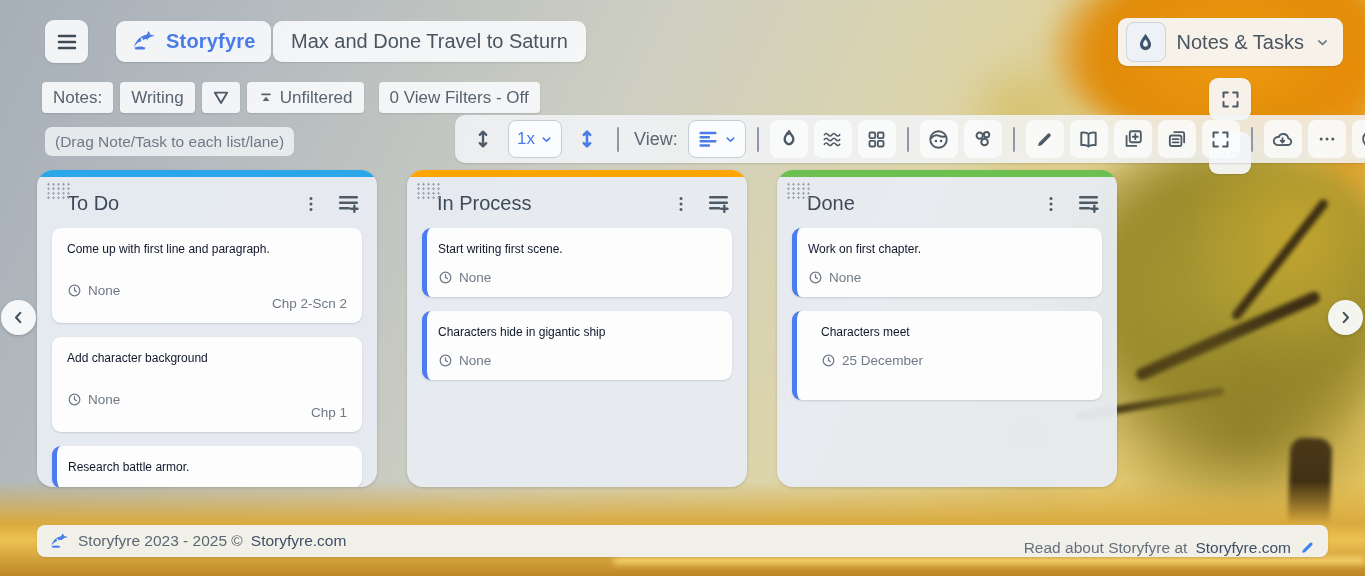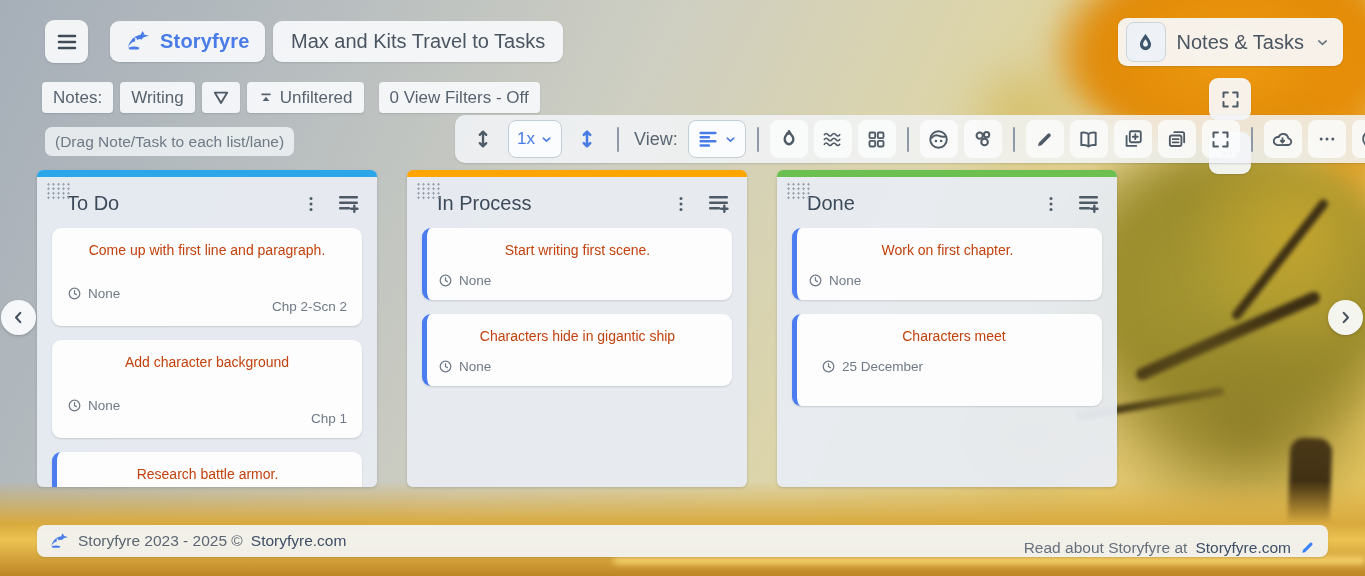--- a/index.html
+++ b/index.html
@@ -33,21 +33,21 @@
   .b2{left:1205px;top:255px;width:150px;height:9px;transform:rotate(-52deg);}
   .b3{left:1075px;top:400px;width:150px;height:8px;transform:rotate(-10deg);}
   
   .pill{background:rgba(247,249,251,.93);border-radius:9px;box-shadow:0 1px 2px rgba(30,40,55,.14);
         display:flex;align-items:center;}
   .iconbtn{justify-content:center;cursor:pointer;}
   svg{display:block;}
   .ic{stroke:#4e5a66;fill:none;stroke-width:2;stroke-linecap:round;stroke-linejoin:round;}
   
   .hamburger{position:absolute;left:45px;top:20px;width:43px;height:43px;}
-  .brand{position:absolute;left:110px;top:21px;height:41px;padding:0 15px;gap:8px;}
+  .brand{position:absolute;left:116px;top:21px;height:41px;padding:0 15px;gap:8px;}
   .brand-name{font-size:20px;font-weight:700;color:#4a7ce8;letter-spacing:.2px;}
   .board-title{position:absolute;left:273px;top:21px;height:41px;padding:0 18px;font-size:20px;color:#4a5561;}
   .top-right{position:absolute;right:22px;top:18px;display:flex;gap:12px;align-items:center;flex-direction:column;}
   .mode-pill{height:48px;padding:0 13px 0 8px;gap:11px;cursor:pointer;}
   .drop-btn{width:38px;height:38px;border:1px solid #ccd4dc;border-radius:8px;background:#eef2f6;
             display:flex;align-items:center;justify-content:center;}
   .mode-label{font-size:20px;color:#4a5561;}
   .sqbtn{width:42px;height:42px;}
   
   .filters{position:absolute;left:42px;top:82px;display:flex;gap:7px;align-items:center;}
@@ -60,33 +60,33 @@
         box-shadow:0 1px 2px rgba(30,40,55,.15);}
   .tbtn{width:38px;height:38px;border-radius:8px;background:rgba(252,253,254,.75);
         display:flex;align-items:center;justify-content:center;cursor:pointer;}
   .tsep{width:2px;height:25px;background:#8e99a5;border-radius:1px;margin:0 5px;}
   .tbox{height:36px;border:1.4px solid #c3cdd6;border-radius:8px;background:rgba(252,253,254,.9);
         display:flex;align-items:center;padding:0 8px;gap:5px;cursor:pointer;}
   .zoomtxt{font-size:17px;color:#4a7ce8;}
   .viewlbl{font-size:18px;color:#5b6673;margin:0 4px;}
   
   .board{position:absolute;left:37px;top:170px;display:flex;gap:30px;}
-  .list{width:340px;height:317px;background:rgba(232,236,242,.95);border-radius:6px;overflow:hidden;
+  .list{width:340px;height:317px;background:rgba(232,236,242,.95);border-radius:16px;overflow:hidden;
         box-shadow:0 1px 3px rgba(30,40,55,.18);position:relative;}
   .list-bar{height:7px;width:100%;}
   .drag-handle{position:absolute;top:12px;left:9px;width:26px;height:18px;cursor:grab;
         background-image:radial-gradient(#98a3af 1.1px,transparent 1.3px);background-size:5px 4.5px;}
   .list-head{display:flex;align-items:center;padding:14px 16px 12px;}
   .list-title{font-size:20px;color:#3d4a59;flex:1;margin-left:14px;}
   .list-actions{display:flex;align-items:center;gap:15px;}
   .cards{padding:0 15px;display:flex;flex-direction:column;gap:14px;}
   .card{background:#fdfdfe;border-radius:9px;box-shadow:0 1px 2px rgba(40,50,70,.16);
         padding:13px 15px 12px;cursor:pointer;}
   .card.accent{border-left:5px solid #4C7DF0;padding-left:11px;}
-  .card-title{font-size:14px;line-height:1.35;color:#c2410c;text-align:center;}
+  .card-title{font-size:12px;line-height:1.35;color:#0f172a;}
   .card-meta{display:flex;align-items:center;margin-top:13px;font-size:13.5px;color:#6f7a86;gap:6px;}
   .meta-tag{margin-left:auto;margin-top:26px;}
   .card.tall{padding-bottom:32px;padding-left:24px;}
   
   .navc{position:absolute;top:300px;width:35px;height:35px;border-radius:50%;
         background:rgba(250,251,253,.94);box-shadow:0 1px 3px rgba(30,40,55,.25);
         display:flex;align-items:center;justify-content:center;cursor:pointer;}
   .navl{left:1px;} .navr{left:1328px;}
   
   .footer{position:absolute;left:37px;top:525px;width:1291px;height:32px;border-radius:8px;
@@ -128,21 +128,21 @@
     <span>
       <svg width="27" height="27" viewBox="0 0 24 24">
         <path fill="#4a7ce8" d="M2.5 17.5 Q4.5 8.5 12.5 6.2 Q17.5 4.8 21.5 7.2 Q16.8 7.4 14.6 10.4 Q13 9.2 11 10.8 Q10.6 8.6 8.4 8.2 Q9.6 10.2 8.6 12.2 Q5.8 11.8 2.5 17.5 Z"></path>
         <path fill="#4a7ce8" d="M13.6 6.4 L15.6 2.6 L17.4 5.8 Z"></path>
         <path fill="#4a7ce8" d="M3 17.5 Q8 15.5 13 17.5 L12 19 L4 19 Z"></path>
       </svg>
     </span>
     <span class="brand-name">Storyfyre</span>
   </div>
 
-  <div class="pill board-title">Max and Kits Travel to Tasks</div>
+  <div class="pill board-title">Max and Done Travel to Saturn</div>
 
   <div class="top-right">
     <div class="pill mode-pill">
       <span class="drop-btn">
         <svg width="23" height="23" viewBox="0 0 24 24">
           <path fill="#3d566e" d="M12 2.8 C9.4 7 6.2 10.2 6.2 14.2 A5.8 5.8 0 0 0 17.8 14.2 C17.8 10.2 14.6 7 12 2.8 Z"></path>
           <path fill="#f3f6f9" d="M12 8.6 C10.8 10.4 9.4 11.9 9.4 13.8 A2.6 2.6 0 0 0 14.6 13.8 C14.6 11.9 13.2 10.4 12 8.6 Z"></path>
         </svg>
       </span>
       <span class="mode-label">Notes &amp; Tasks</span>

